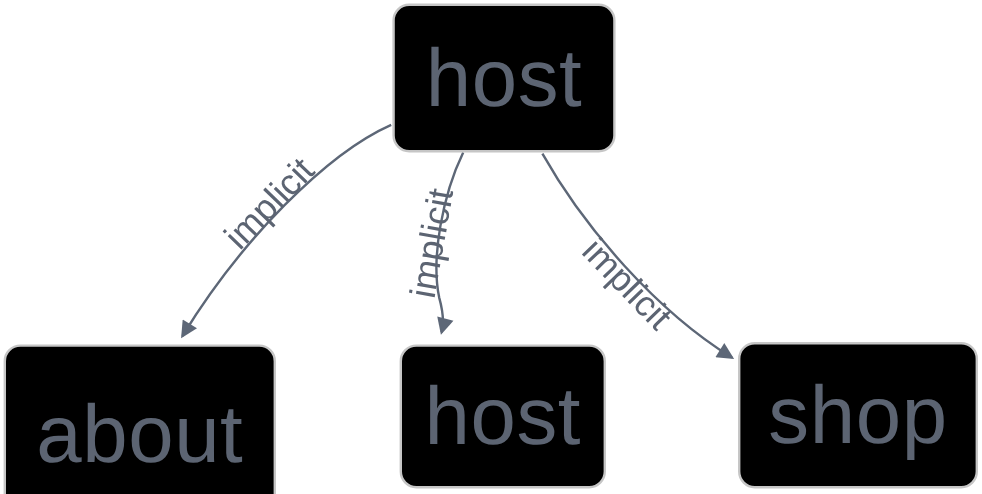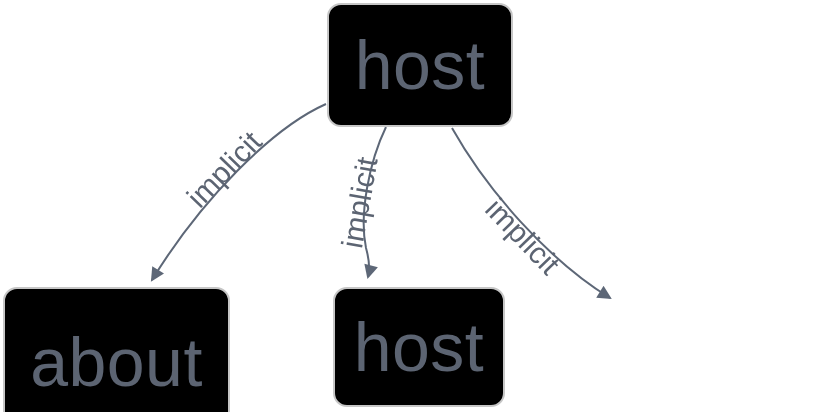--- a/index.html
+++ b/index.html
@@ -80,14 +80,17 @@
   </div>
 
   <div class="node" id="node-about">
     <span>about</span>
   </div>
 
   <div class="node" id="node-cart">
     <span>host</span>
   </div>
 
+  <div class="node" id="node-shop">
+    <span>shop</span>
+  </div>
 
 </div>
 
 </body></html>

